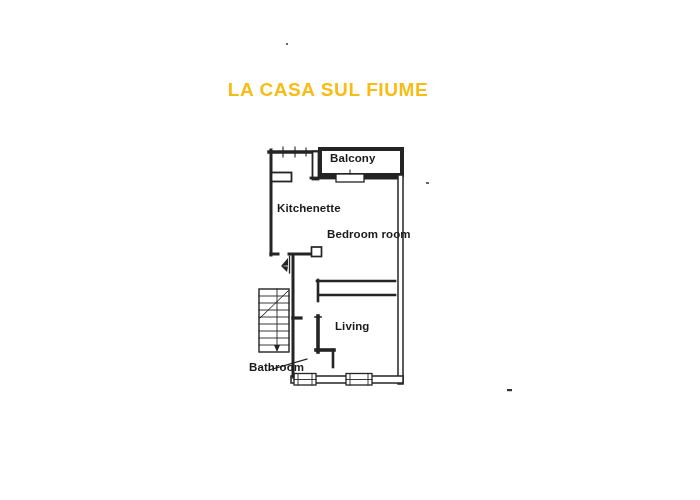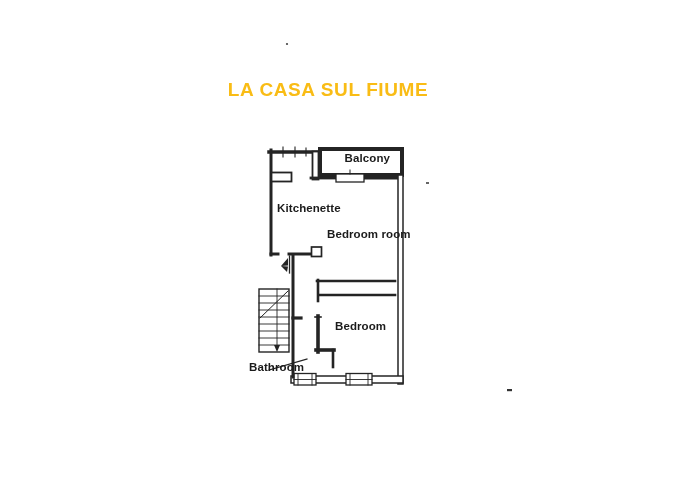--- a/index.html
+++ b/index.html
@@ -12,21 +12,21 @@
     position:absolute;left:178px;top:38px;width:300px;text-align:center;
     font-size:19px;font-weight:700;letter-spacing:0.6px;color:#F9BC15;
     white-space:nowrap;
     margin-top:41px;
   }
   .plan-svg{position:absolute;left:0;top:0;}
   .room-label{
     position:absolute;font-size:11.5px;font-weight:600;color:#1b1b1b;
     letter-spacing:0.1px;white-space:nowrap;line-height:14px;
   }
-  .lbl-balcony{left:330px;top:151px;width:60px;text-align:right;}
+  .lbl-balcony{left:330px;top:151px;width:60px;text-align:left;}
   .lbl-kitchenette{left:277px;top:201px;}
   .lbl-living{left:327px;top:227px;}
   .lbl-bedroom{left:335px;top:319px;}
   .lbl-bathroom{left:213px;top:360px;margin-left:36px;}
 </style>
 </head>
 <body>
 
 <div class="page">
 
@@ -116,16 +116,16 @@
         <circle cx="287" cy="44" r="1.1" fill="#444444"></circle>
         <rect x="426" y="182" width="3" height="2" fill="#666666"></rect>
         <rect x="507" y="389" width="5" height="2.2" fill="#333333"></rect>
       </g>
     </g>
   </svg>
 
   <div class="room-label lbl-balcony">Balcony</div>
   <div class="room-label lbl-kitchenette">Kitchenette</div>
   <div class="room-label lbl-living">Bedroom room</div>
-  <div class="room-label lbl-bedroom">Bedroom</div>
+  <div class="room-label lbl-bedroom">Living</div>
   <div class="room-label lbl-bathroom">Bathroom</div>
 
 </div>
 
 </body></html>

